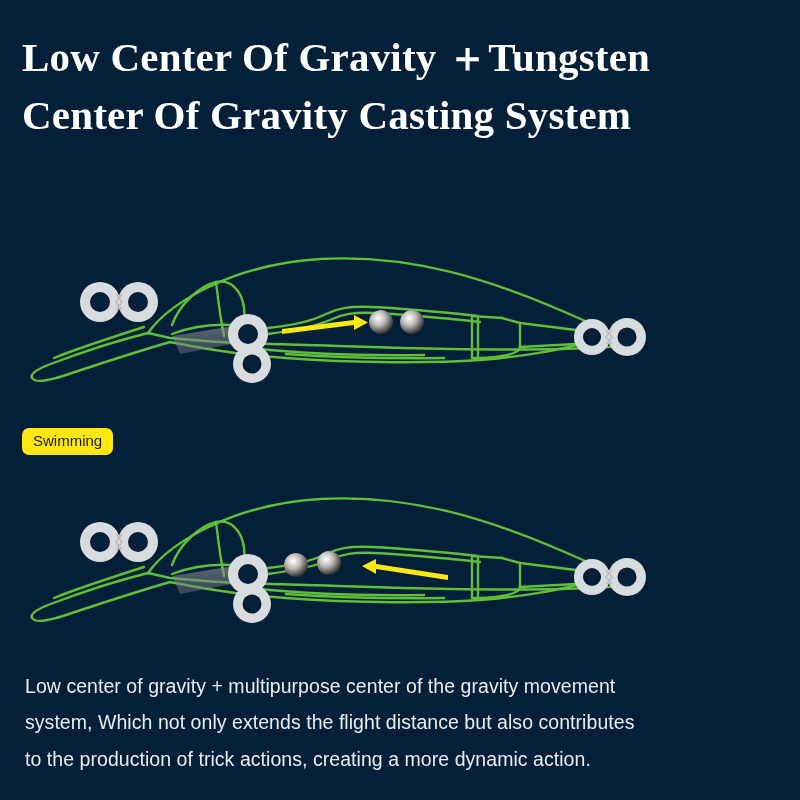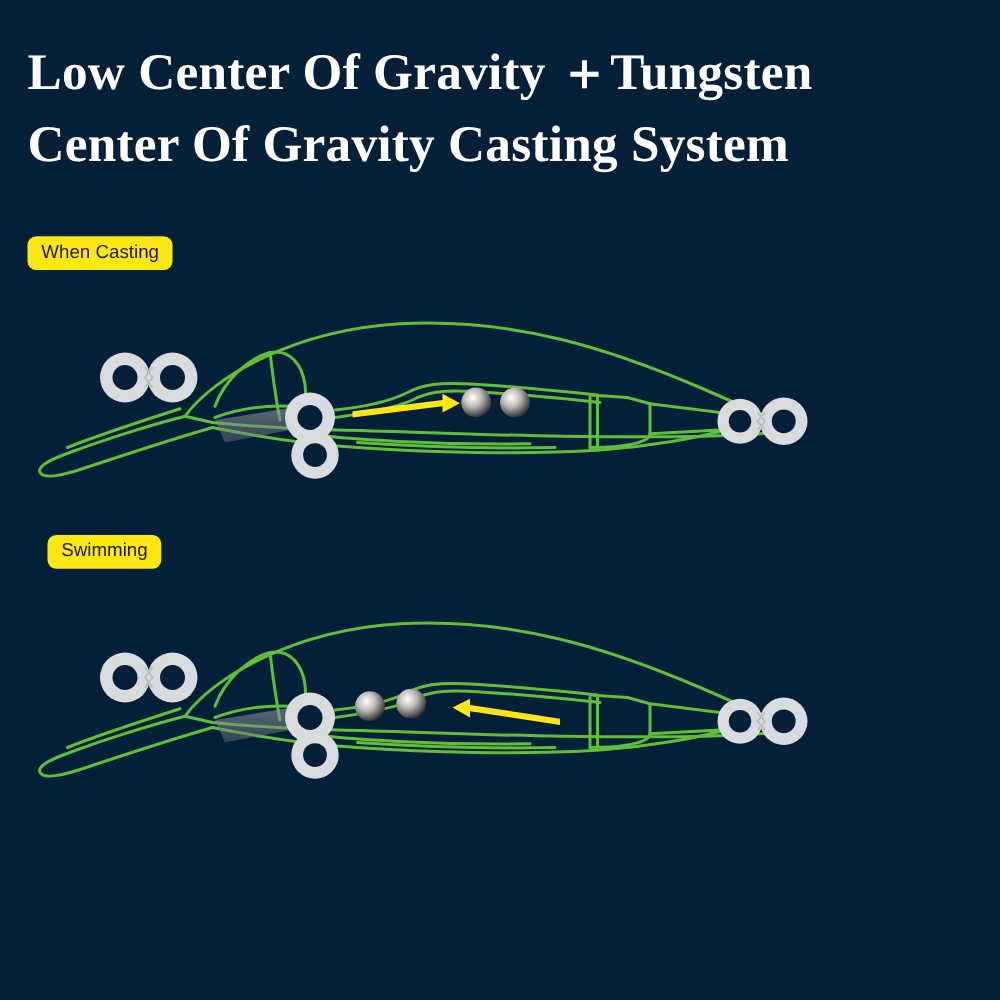--- a/index.html
+++ b/index.html
@@ -32,21 +32,21 @@
     background:#ffe812;
     color:#1a1a1a;
     font-size:15px;
     border-radius:7px;
     padding:5px 11px 6px 11px;
     line-height:1.05;
     white-space:nowrap;
     font-family:"Liberation Sans", sans-serif;
   }
   #badge-casting{left:22px; top:189px;}
-  #badge-swimming{left:22px; top:428px;margin-left:16px;}
+  #badge-swimming{left:22px; top:428px;}
 
   
   .diagram{position:absolute;left:20px;width:640px;height:150px;}
   #diagram-casting{top:250px;}
   #diagram-swimming{top:490px;}
   .diagram svg{display:block;width:640px;height:150px;overflow:visible;}
 
   
   .body-text{
     position:absolute;
@@ -61,21 +61,20 @@
 </head>
 <body>
 
 <div class="page">
 
   <div class="title">
     <span class="ln">Low Center Of Gravity ＋Tungsten</span>
     <span class="ln">Center Of Gravity Casting System</span>
   </div>
 
-  <div class="badge" id="badge-casting">When Casting</div>
 
   <div class="diagram" id="diagram-casting">
     <svg viewBox="0 0 640 150" xmlns="http://www.w3.org/2000/svg">
       <defs>
         <radialGradient id="ballgradA" cx="38%" cy="34%" r="68%">
           <stop offset="0%" stop-color="#ffffff"></stop>
           <stop offset="45%" stop-color="#bdb9b5"></stop>
           <stop offset="100%" stop-color="#2a2b2e"></stop>
         </radialGradient>
         <linearGradient id="chamberA" x1="0" y1="0" x2="0" y2="1">
@@ -227,14 +226,19 @@
         <circle cx="276" cy="75" r="12" fill="url(#ballgradB)"></circle>
         <circle cx="309" cy="73" r="12" fill="url(#ballgradB)"></circle>
       </g>
 
       <g>
         <path d="M428,85 L356,74 L356,69 L342,76 L356,84 L356,79 L428,90 Z" fill="#ffe812"></path>
       </g>
     </svg>
   </div>
 
+  <div class="body-text">
+    <span class="ln">Low center of gravity + multipurpose center of  the gravity movement</span>
+    <span class="ln">system, Which not only extends the flight distance but also contributes</span>
+    <span class="ln">to the production of trick actions, creating a more dynamic action.</span>
+  </div>
 
 </div>
 
 </body></html>

